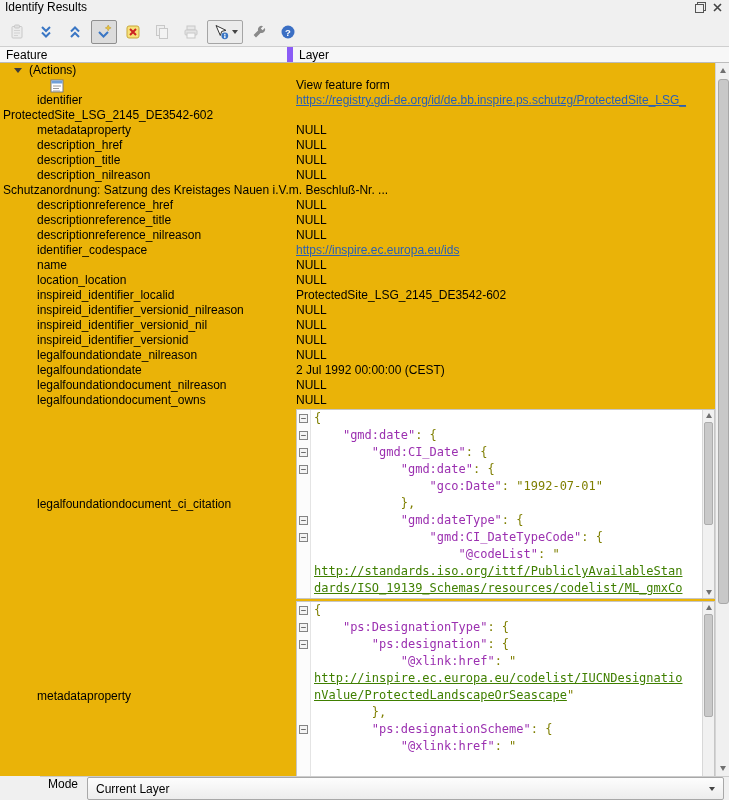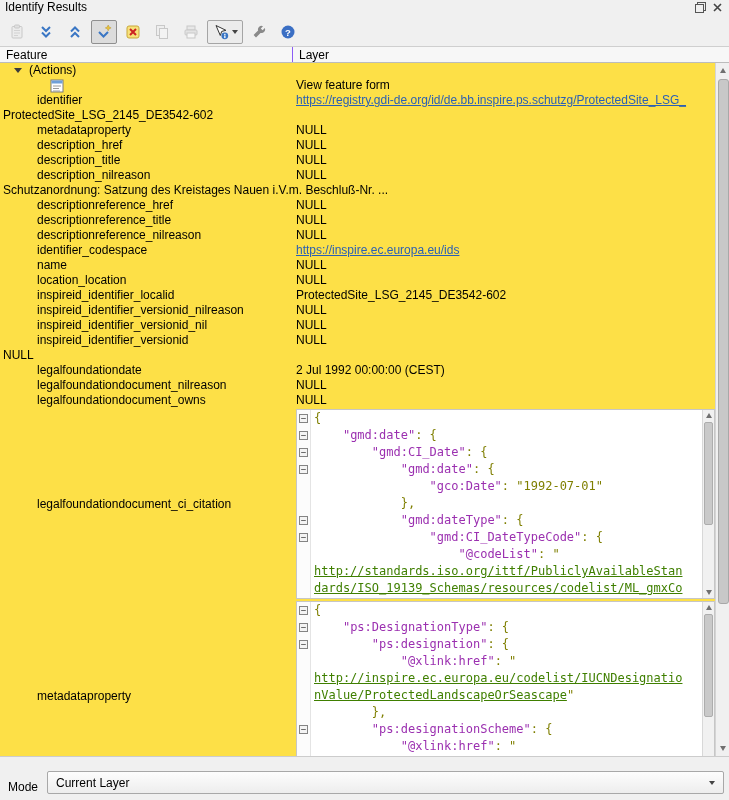--- a/index.html
+++ b/index.html
@@ -21,25 +21,25 @@
   .toolbar { height: 28px; display: flex; align-items: center; padding: 0 4px; gap: 3px; }
   .tbtn { height: 24px; min-width: 26px; display: flex; align-items: center; justify-content: center; border: 1px solid transparent; border-radius: 2px; background: transparent; gap: 3px; }
   .tbtn.checked { border-color: #8f8f8f; background: #dcdcdc; }
   .tbtn.boxed { border-color: #a5a5a5; background: #ececec; min-width: 36px; }
   .tbtn.disabled { opacity: .45; }
   .tri-down-sm { width:0; height:0; border-left:3.5px solid transparent; border-right:3.5px solid transparent; border-top:4.5px solid #444; }
 
   
   .header-row { height: 17px; background: #f7f7f7; border-top: 1px solid #cfcfcf; border-bottom: 1px solid #bcbcbc; display: flex; }
   .hcell { padding: 1px 6px; font-size: 12px; line-height: 14px; }
-  .hdr-feature { width: 293px; border-right: 1px solid #8b5cf6; }
+  .hdr-feature { width: 293px; border-right: 6px solid #8b5cf6; }
   .hdr-value { flex: 1; }
 
   
-  .tree-area { position: relative; flex: 1; background: #fde047; overflow: hidden; }
+  .tree-area { position: relative; flex: 1; background: #eab308; overflow: hidden; }
   .rows { position: absolute; left: 0; top: 0; width: 715px; }
   .row { display: flex; height: 15px; align-items: center; }
   .cell { overflow: hidden; white-space: nowrap; }
   .cell-feature { width: 293px; flex: 0 0 293px; padding-left: 37px; line-height: 15px; }
   .cell-value { flex: 1; padding-left: 3px; line-height: 15px; }
   .actions-feature { padding-left: 14px; display: flex; align-items: center; }
   .expander { width: 0; height: 0; border-left: 4px solid transparent; border-right: 4px solid transparent; border-top: 5px solid #3c3c3c; margin-right: 7px; flex: 0 0 auto; }
   .form-feature { padding-left: 50px; display: flex; align-items: center; }
   a.val-link { color: var(--link, #2a5fb4); text-decoration: underline; cursor: pointer; }
 
@@ -66,21 +66,21 @@
   .tri-down { width:0; height:0; border-left:3.5px solid transparent; border-right:3.5px solid transparent; border-top:5px solid #707070; }
 
   
   .vscrollbar { position: absolute; top: 0; right: 0; width: 14px; bottom: 0; background: #f0f0f0; border-left: 1px solid #d4d4d4; }
   .sb-arrow { position: absolute; left: 0; width: 14px; height: 15px; display: flex; align-items: center; justify-content: center; }
   .sb-arrow.up { top: 0; }
   .sb-arrow.down { bottom: 0; }
   .sb-thumb { position: absolute; left: 1.5px; width: 11px; top: 16px; height: 525px; background: #c8c8c8; border: 1px solid #a8a8a8; border-radius: 3px; }
 
   
-  .bottom-bar { height: 44px; display: flex; align-items: flex-end; gap: 9px; padding: 0 5px 6px 8px; background: #f0f0f0; border-top: 1px solid #cccccc; }
+  .bottom-bar { height: 24px; display: flex; align-items: flex-start; gap: 9px; padding: 0 5px 6px 8px; background: #f0f0f0; border-top: 1px solid #cccccc; margin-left: 40px; }
   .combobox { flex: 1; height: 23px; border: 1px solid #a8a8a8; border-radius: 2px; background: linear-gradient(#fdfdfd, #ededed); display: flex; align-items: center; padding: 0 8px; }
   .combobox .combo-text { flex: 1; }
 </style>
 </head>
 <body>
 
 <div class="panel">
 
   <div class="titlebar">
     <span class="title">Identify Results</span>
@@ -252,20 +252,21 @@
           </div>
           <div class="row">
             <div class="cell cell-feature">inspireid_identifier_versionid_nil</div>
             <div class="cell cell-value">NULL</div>
           </div>
           <div class="row">
             <div class="cell cell-feature">inspireid_identifier_versionid</div>
             <div class="cell cell-value">NULL</div>
           </div>
           <div class="row">
+            <div class="cell cell-feature">legalfoundationdate_nilreason</div>
             <div class="cell cell-value">NULL</div>
           </div>
           <div class="row">
             <div class="cell cell-feature">legalfoundationdate</div>
             <div class="cell cell-value">2 Jul 1992 00:00:00 (CEST)</div>
           </div>
           <div class="row">
             <div class="cell cell-feature">legalfoundationdocument_nilreason</div>
             <div class="cell cell-value">NULL</div>
           </div>

